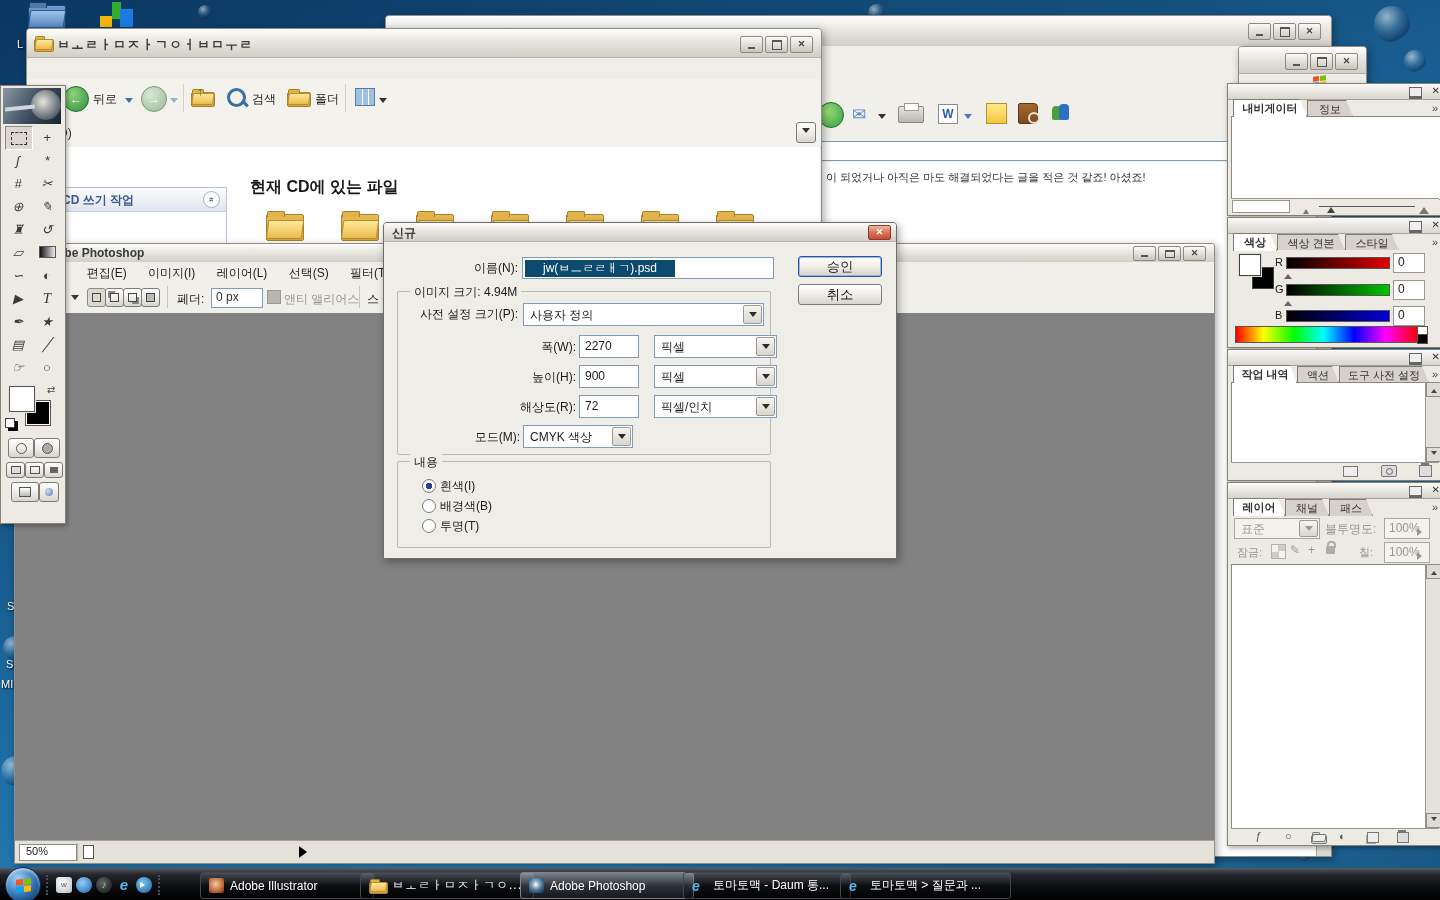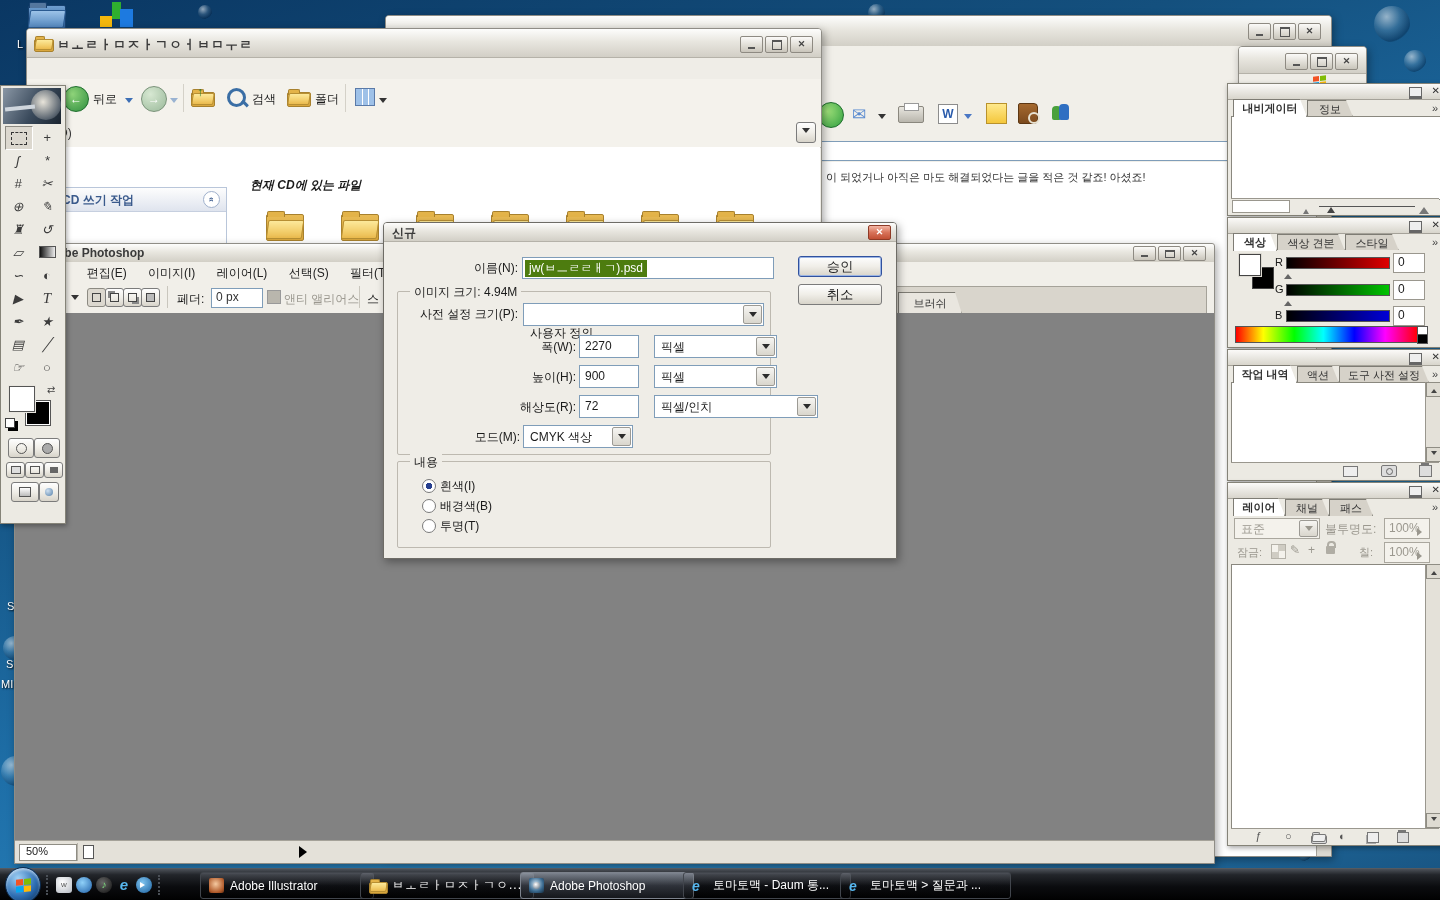--- a/index.html
+++ b/index.html
@@ -227,21 +227,21 @@
 
     <div class="abs" style="left:1px;top:118px;right:1px;bottom:1px;background:#fff;">
 
       <div class="abs" style="left:33px;top:40px;width:164px;height:68px;border:1px solid #b9c6da;">
         <div class="abs" style="left:0;top:0;right:0;height:23px;background:linear-gradient(#fdfdfd,#dfe4ee);border-bottom:1px solid #c6cfdf;font-weight:bold;color:#3a5a8c;">
           <span class="abs" style="left:0px;top:4px;white-space:nowrap;">CD 쓰기 작업</span>
           <span class="abs" style="right:6px;top:3px;width:15px;height:15px;border-radius:50%;background:#fff;border:1px solid #9fb0cc;color:#3a5a8c;font-size:9px;text-align:center;line-height:14px;transform:rotate(-90deg);">»</span>
         </div>
       </div>
 
-      <span class="abs" style="left:222px;top:30px;font-weight:bold;font-size:12px;font-style:italic;">현재 CD에 있는 파일</span>
+      <span class="abs" style="left:222px;top:30px;font-weight:bold;font-size:16px;">현재 CD에 있는 파일</span>
       <div class="fold" style="left:238px;top:64px;width:36px;height:28px;">
           <span class="bk"></span>
           <span class="tab2"></span>
           <span class="fr"></span>
         </div>
       <div class="fold" style="left:313px;top:64px;width:36px;height:28px;">
           <span class="bk"></span>
           <span class="tab2"></span>
           <span class="fr"></span>
         </div>
@@ -314,25 +314,20 @@
           <span style="width:7px;height:7px;border:1px solid #444;background:#bbb;"></span>
         </span>
       <span class="abs" style="left:152px;top:2px;width:1px;height:22px;background:#c9c6bd;"></span>
       <span class="abs" style="left:162px;top:7px;">페더:</span>
       <span class="abs field" style="left:196px;top:4px;width:46px;height:17px;padding:1px 0 0 4px;color:#333;">0 px</span>
       <span class="abs" style="left:252px;top:6px;width:12px;height:12px;background:#b9b6ad;border:1px solid #999;"></span>
       <span class="abs graytx" style="left:269px;top:7px;">앤티 앨리어스</span>
       <span class="abs" style="left:344px;top:2px;width:1px;height:22px;background:#c9c6bd;"></span>
       <span class="abs" style="left:352px;top:7px;">스</span>
 
-      <div class="abs" style="left:870px;top:2px;width:320px;height:26px;background:#d9d5cc;border:1px solid #a5a299;border-bottom:none;">
-        <span class="ptab" style="left:12px;top:5px;width:62px;height:21px;background:#e9e6df;">
-            <span>브러쉬</span>
-          </span>
-      </div>
     </div>
 
     <div class="abs" style="left:0;top:69px;right:0;bottom:22px;background:#828282;"></div>
 
     <div class="abs" style="left:0;bottom:0;right:0;height:22px;background:#e4e1d9;border-top:1px solid #a5a299;">
       <span class="abs field" style="left:4px;top:3px;width:50px;height:15px;border-color:#8f8d84;padding:0 0 0 6px;font-size:11px;">50%</span>
       <span class="abs" style="left:62px;top:2px;width:1px;height:18px;background:#b5b2a9;"></span>
       <span class="abs" style="left:68px;top:4px;width:9px;height:12px;background:#fff;border:1px solid #555;"></span>
       <span class="abs" style="left:284px;top:5px;"><span class="tri-r" style="border-left-color:#000;border-width:6px;border-left-width:8px;"></span></span>
     </div>
@@ -442,30 +437,30 @@
   </div>
 
   <div class="win" style="left:383px;top:222px;width:512px;height:335px;background:#efede7;border-color:#6e6c66;">
     <div class="tbar" style="height:18px;">
       <span class="abs" style="left:8px;top:2px;">신규</span>
       <span class="capb abs" style="right:5px;top:2px;height:13px;background:linear-gradient(#f3b6a4,#d8735a 50%,#c14f34);border-color:#8e3a26;color:#fff;">✕</span>
     </div>
 
     <span class="abs" style="left:62px;top:37px;width:72px;text-align:right;">이름(N):</span>
     <div class="field abs" style="left:138px;top:34px;width:250px;height:20px;">
-      <span class="abs" style="left:2px;top:2px;background:#4d7c0f;color:#fff;padding:0 4px;">jw(ㅂㅡㄹㄹㅐㄱ).psd</span>
+      <span class="abs" style="left:2px;top:2px;background:#0c4a6e;color:#fff;padding:0 18px;">jw(ㅂㅡㄹㄹㅐㄱ).psd</span>
     </div>
     <button class="btn abs focus" style="left:414px;top:33px;width:84px;height:21px;">승인</button>
     <button class="btn abs" style="left:414px;top:61px;width:84px;height:21px;">취소</button>
 
     <div class="groupbox" style="left:13px;top:68px;width:372px;height:162px;">
       <span class="legend">이미지 크기:  4.94M</span>
       <span class="abs" style="left:4px;top:14px;width:116px;text-align:right;">사전 설정 크기(P):</span>
       <div class="field abs" style="left:125px;top:11px;width:239px;height:21px;">
-        <span class="abs" style="left:6px;top:21px;">사용자 정의</span>
+        <span class="abs" style="left:6px;top:3px;">사용자 정의</span>
         <span class="combo-ar">
             <span class="tri-d"></span>
           </span>
       </div>
       <span class="abs" style="left:120px;top:47px;width:58px;text-align:right;">폭(W):</span>
       <div class="field abs" style="left:181px;top:43px;width:58px;height:21px;">
           <span class="abs" style="left:5px;top:3px;">2270</span>
         </div>
       <div class="field abs" style="left:256px;top:43px;width:121px;height:21px;">
         <span class="abs" style="left:6px;top:3px;">픽셀</span>
@@ -480,21 +475,21 @@
       <div class="field abs" style="left:256px;top:73px;width:121px;height:21px;">
         <span class="abs" style="left:6px;top:3px;">픽셀</span>
         <span class="combo-ar">
             <span class="tri-d"></span>
           </span>
       </div>
       <span class="abs" style="left:108px;top:107px;width:70px;text-align:right;">해상도(R):</span>
       <div class="field abs" style="left:181px;top:103px;width:58px;height:21px;">
           <span class="abs" style="left:5px;top:3px;">72</span>
         </div>
-      <div class="field abs" style="left:256px;top:103px;width:121px;height:21px;padding-left:41px;">
+      <div class="field abs" style="left:256px;top:103px;width:121px;height:21px;">
         <span class="abs" style="left:6px;top:3px;">픽셀/인치</span>
         <span class="combo-ar">
             <span class="tri-d"></span>
           </span>
       </div>
       <span class="abs" style="left:62px;top:137px;width:60px;text-align:right;">모드(M):</span>
       <div class="field abs" style="left:125px;top:133px;width:108px;height:21px;text-align:right;">
         <span class="abs" style="left:6px;top:3px;">CMYK 색상</span>
         <span class="combo-ar">
             <span class="tri-d"></span>

